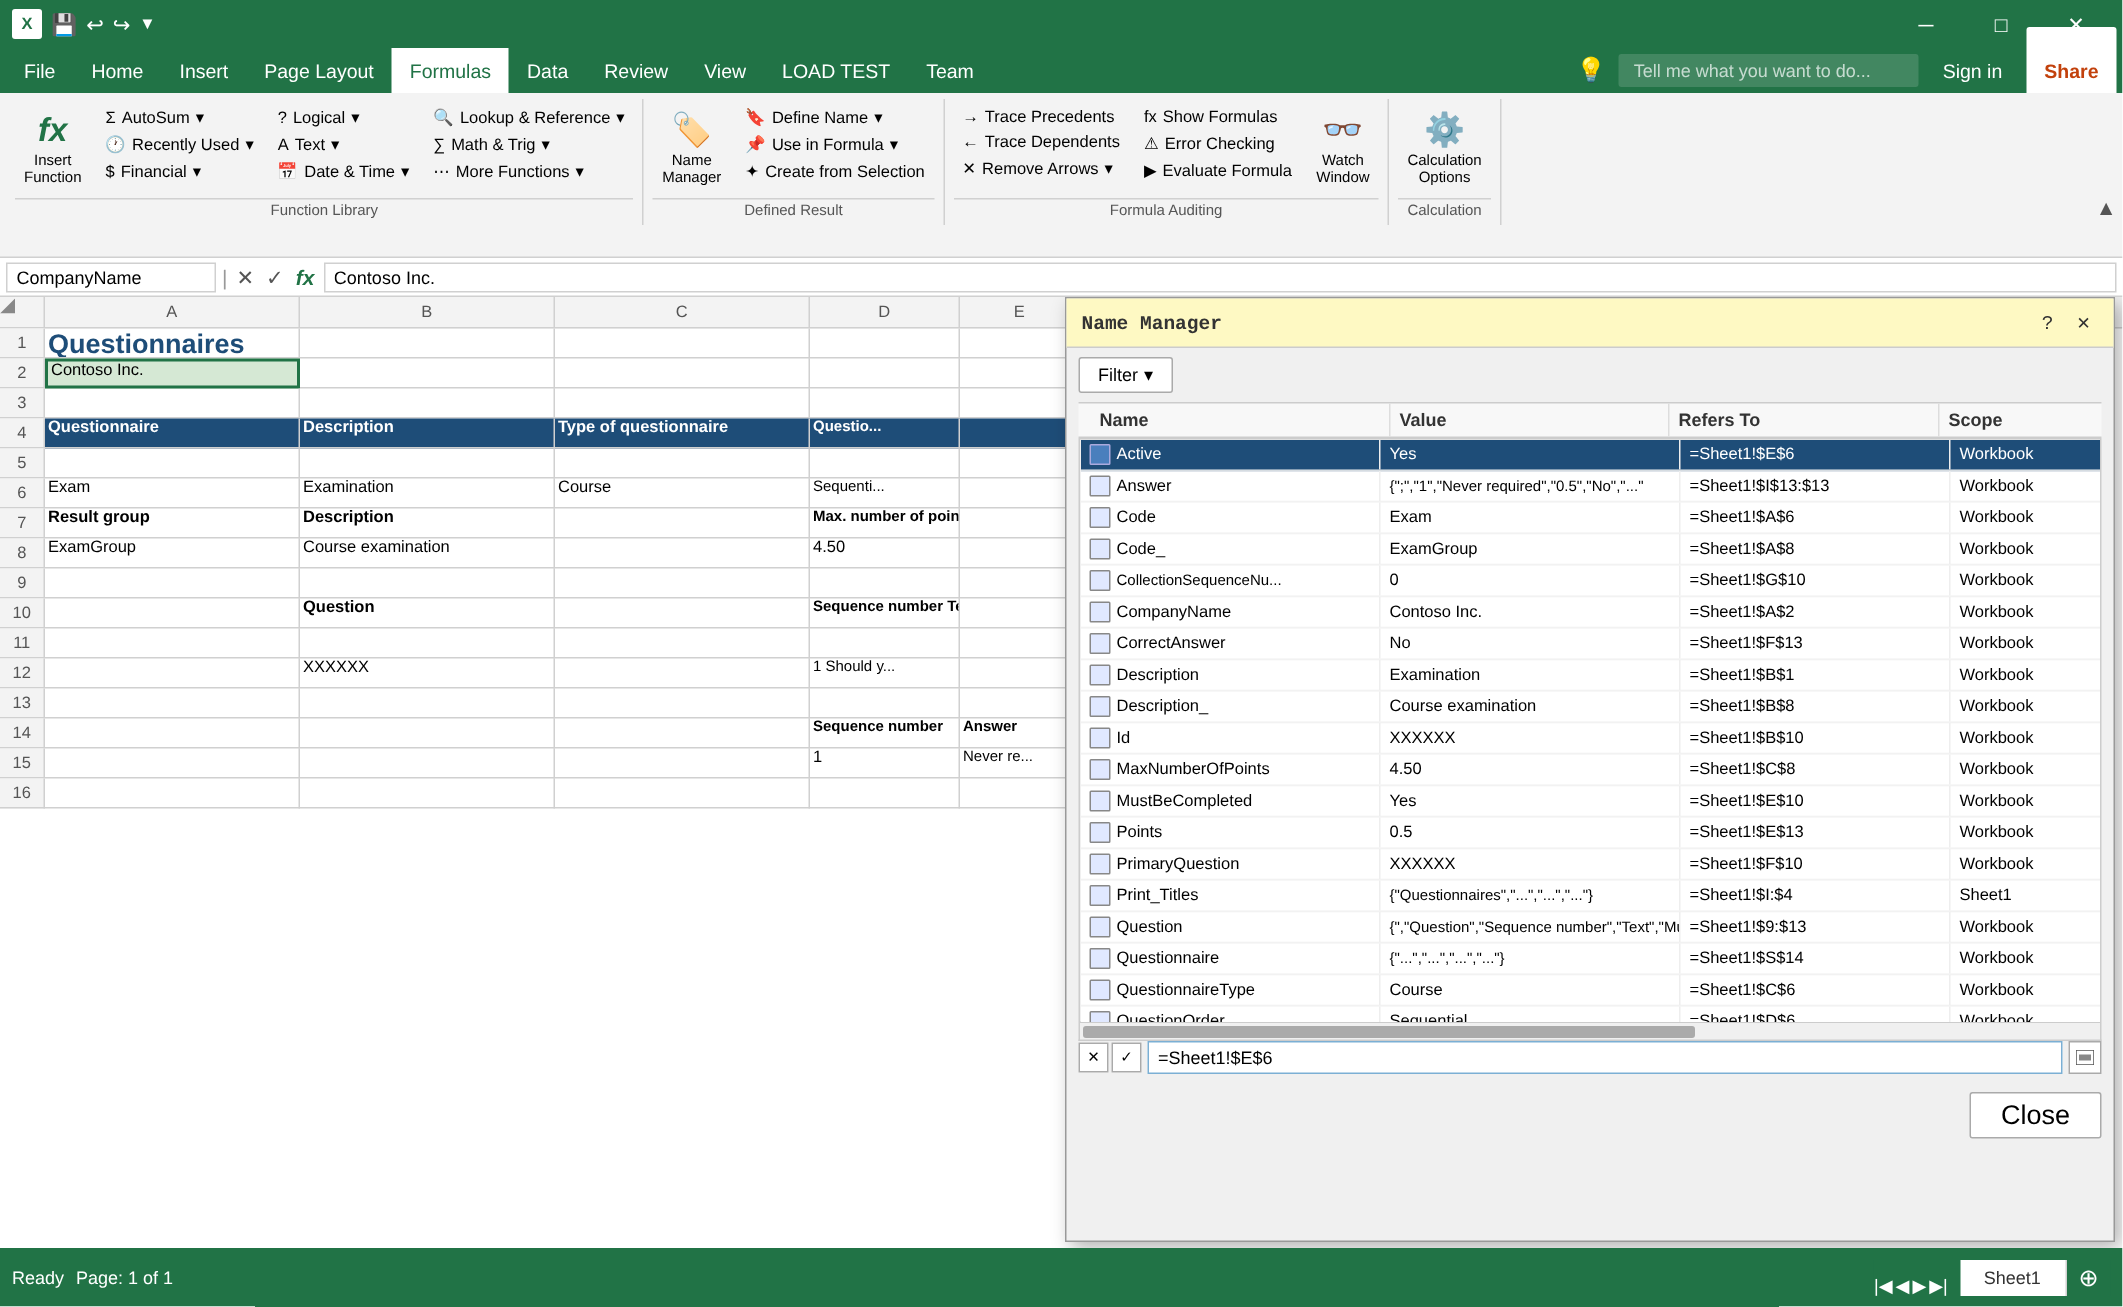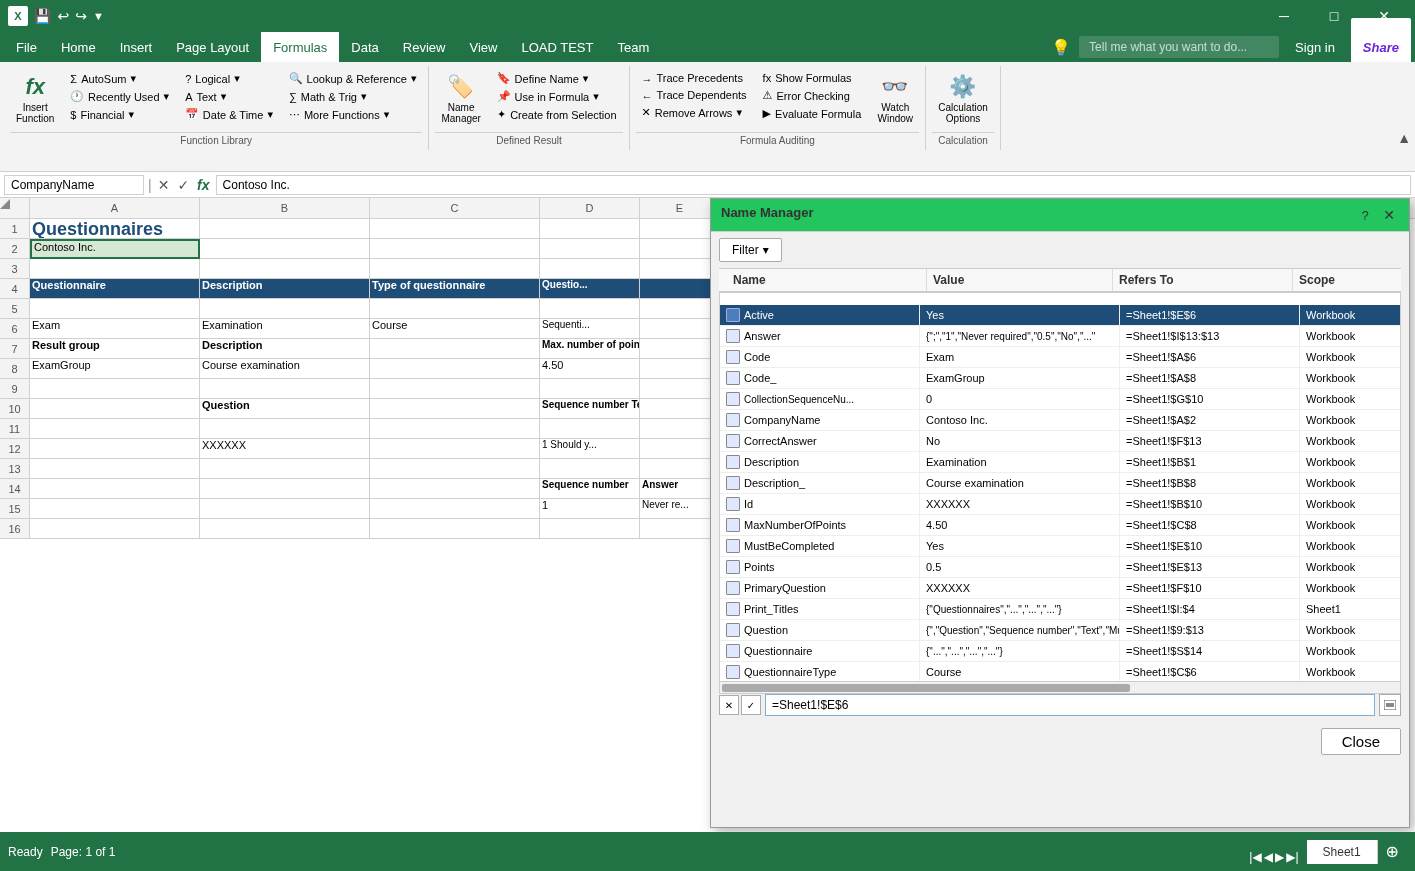--- a/index.html
+++ b/index.html
@@ -36,21 +36,21 @@
       align-items: center;
       cursor: pointer;
       font-size: 13px;
       white-space: nowrap;
     }
     .menu-item.active { background: #fff; color: #217346; }
     .menu-bar-right { margin-left: auto; display: flex; align-items: center; gap: 8px; }
     .search-box { background: rgba(255,255,255,0.15); border: none; color: white; padding: 4px 10px; border-radius: 2px; width: 200px; font-size: 12px; }
     .search-box::placeholder { color: rgba(255,255,255,0.7); }
     .sign-in-btn { color: white; background: none; border: none; cursor: pointer; font-size: 13px; padding: 0 8px; }
-    .share-btn { background: white; color: #6d28d9; border: none; cursor: pointer; font-size: 13px; padding: 22px 12px; border-radius: 2px; font-weight: 600; font-style: italic; }
+    .share-btn { background: white; color: #c2410c; border: none; cursor: pointer; font-size: 13px; padding: 22px 12px; border-radius: 2px; font-weight: 600; }
 
     
     .ribbon {
       background: #f3f3f3;
       border-bottom: 1px solid #d0d0d0;
       padding: 4px 0 0 0;
       min-height: 110px;
     }
     .ribbon-content {
       display: flex;
@@ -140,25 +140,27 @@
       position: absolute;
       top: 0;
       left: 710px;
       width: 700px;
       background: #f0f0f0;
       border: 1px solid #999;
       box-shadow: 4px 4px 12px rgba(0,0,0,0.3);
       pointer-events: all;
     }
     .dialog-title-bar {
-      background: #22c55e;
+      background: #fef9c3;
       border-bottom: 1px solid #ccc;
       padding: 6px 10px;
       display: flex;
+      align-items: center;
       justify-content: space-between;
+      font-family: Liberation Mono, monospace;
     }
     .dialog-title { font-size: 13px; font-weight: 600; color: #333; }
     .dialog-controls { display: flex; gap: 4px; align-items: center; }
     .dialog-help { width: 20px; height: 20px; display: flex; align-items: center; justify-content: center; cursor: pointer; font-size: 13px; color: #333; }
     .dialog-close { width: 20px; height: 20px; display: flex; align-items: center; justify-content: center; cursor: pointer; font-size: 14px; color: #333; }
     .dialog-toolbar {
       display: flex;
       align-items: center;
       padding: 6px 8px;
       gap: 4px;
@@ -209,21 +211,21 @@
       border-bottom: 1px solid #ccc;
       margin: 0 8px;
       border: 1px solid #ccc;
     }
     .nm-row {
       display: grid;
       grid-template-columns: 200px 1fr 180px 100px;
       border-bottom: 1px solid #eee;
       cursor: pointer;
     }
-    .nm-row.selected { background: #1e4d78; color: white; margin-top: 12px; }
+    .nm-row.selected { background: #1e4d78; color: white; }
     .nm-cell {
       padding: 3px 6px;
       font-size: 11px;
       overflow: hidden;
       white-space: nowrap;
       text-overflow: ellipsis;
       border-right: 1px solid #eee;
       display: flex;
       align-items: center;
       gap: 4px;
@@ -309,21 +311,21 @@
     .dialog-footer {
       display: flex;
       justify-content: flex-end;
       padding: 6px 8px;
     }
     .close-btn {
       padding: 4px 20px;
       background: white;
       border: 1px solid #aaa;
       cursor: pointer;
-      font-size: 15px;
+      font-size: 18px;
       border-radius: 2px;
     }
 
     
     .main-area {
       display: flex;
       flex-direction: column;
       width: 1415px;
       height: 871px;
       overflow: hidden;

